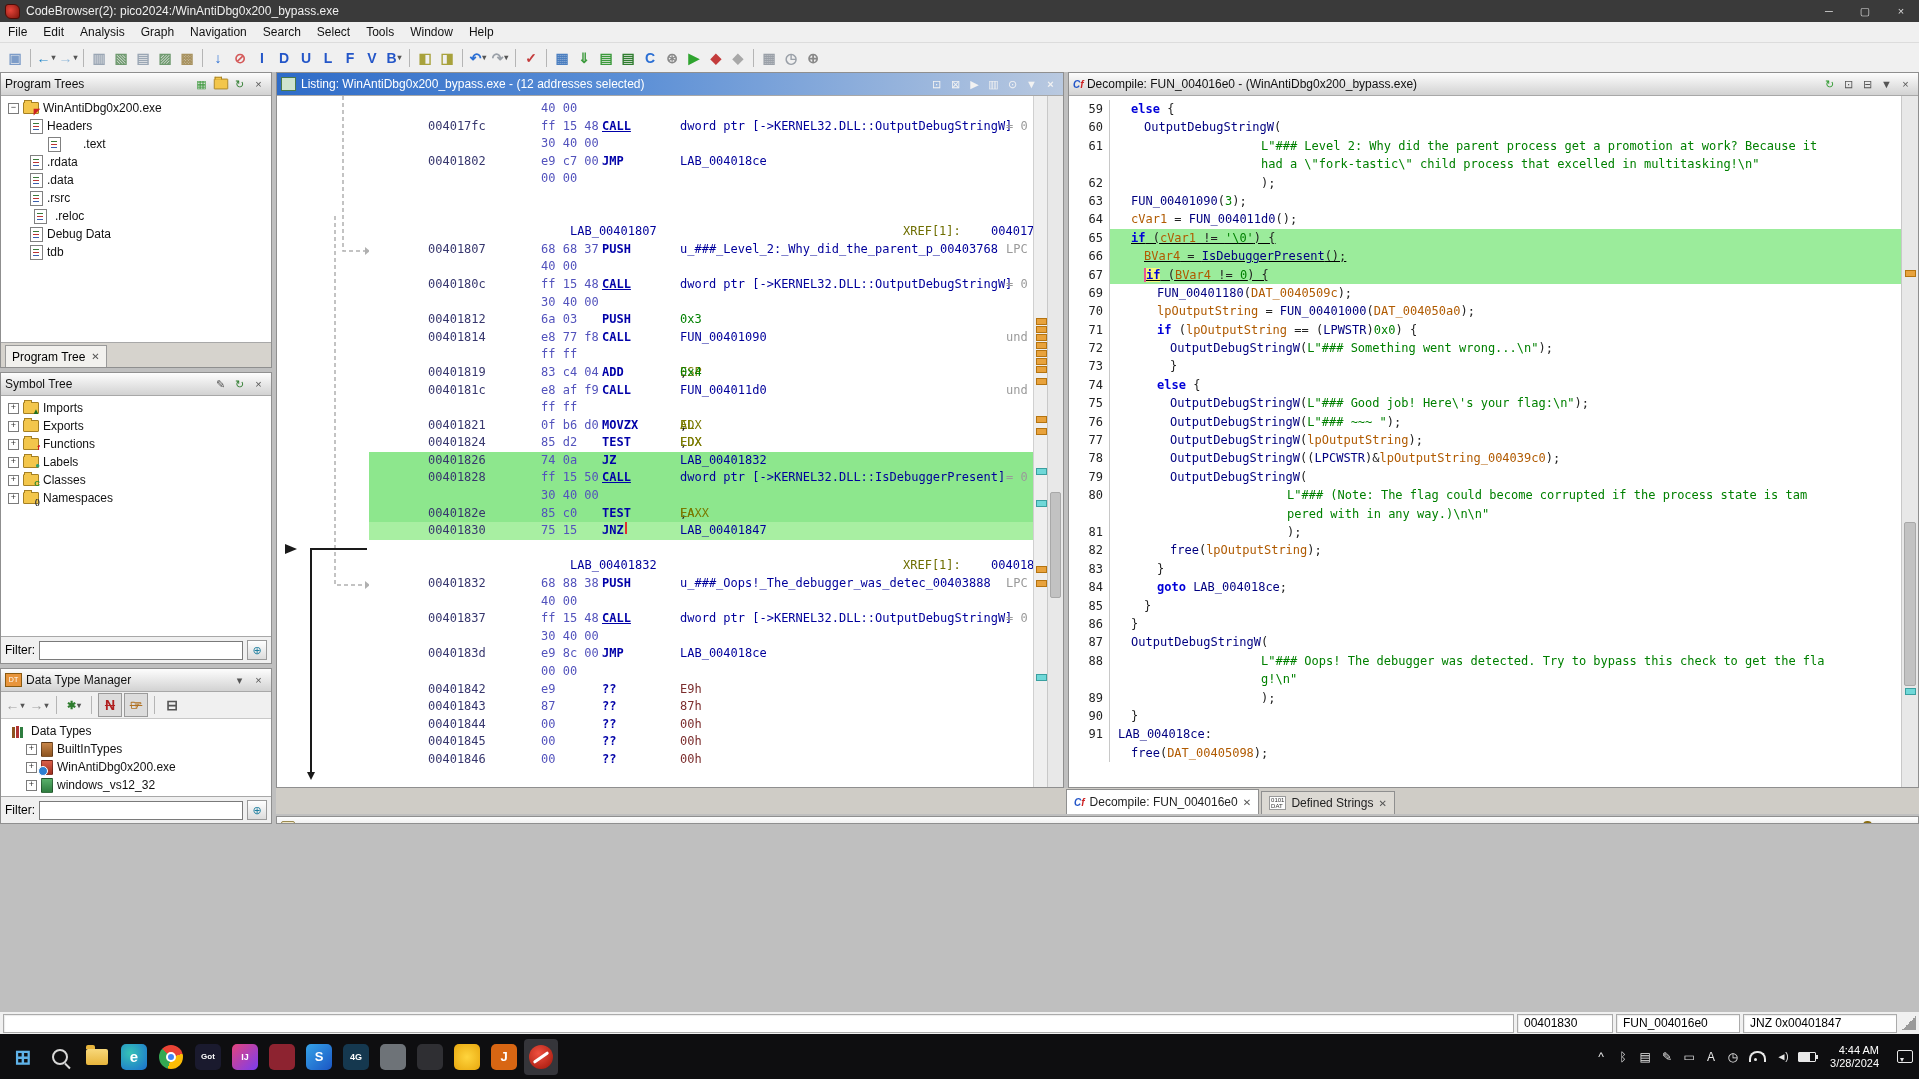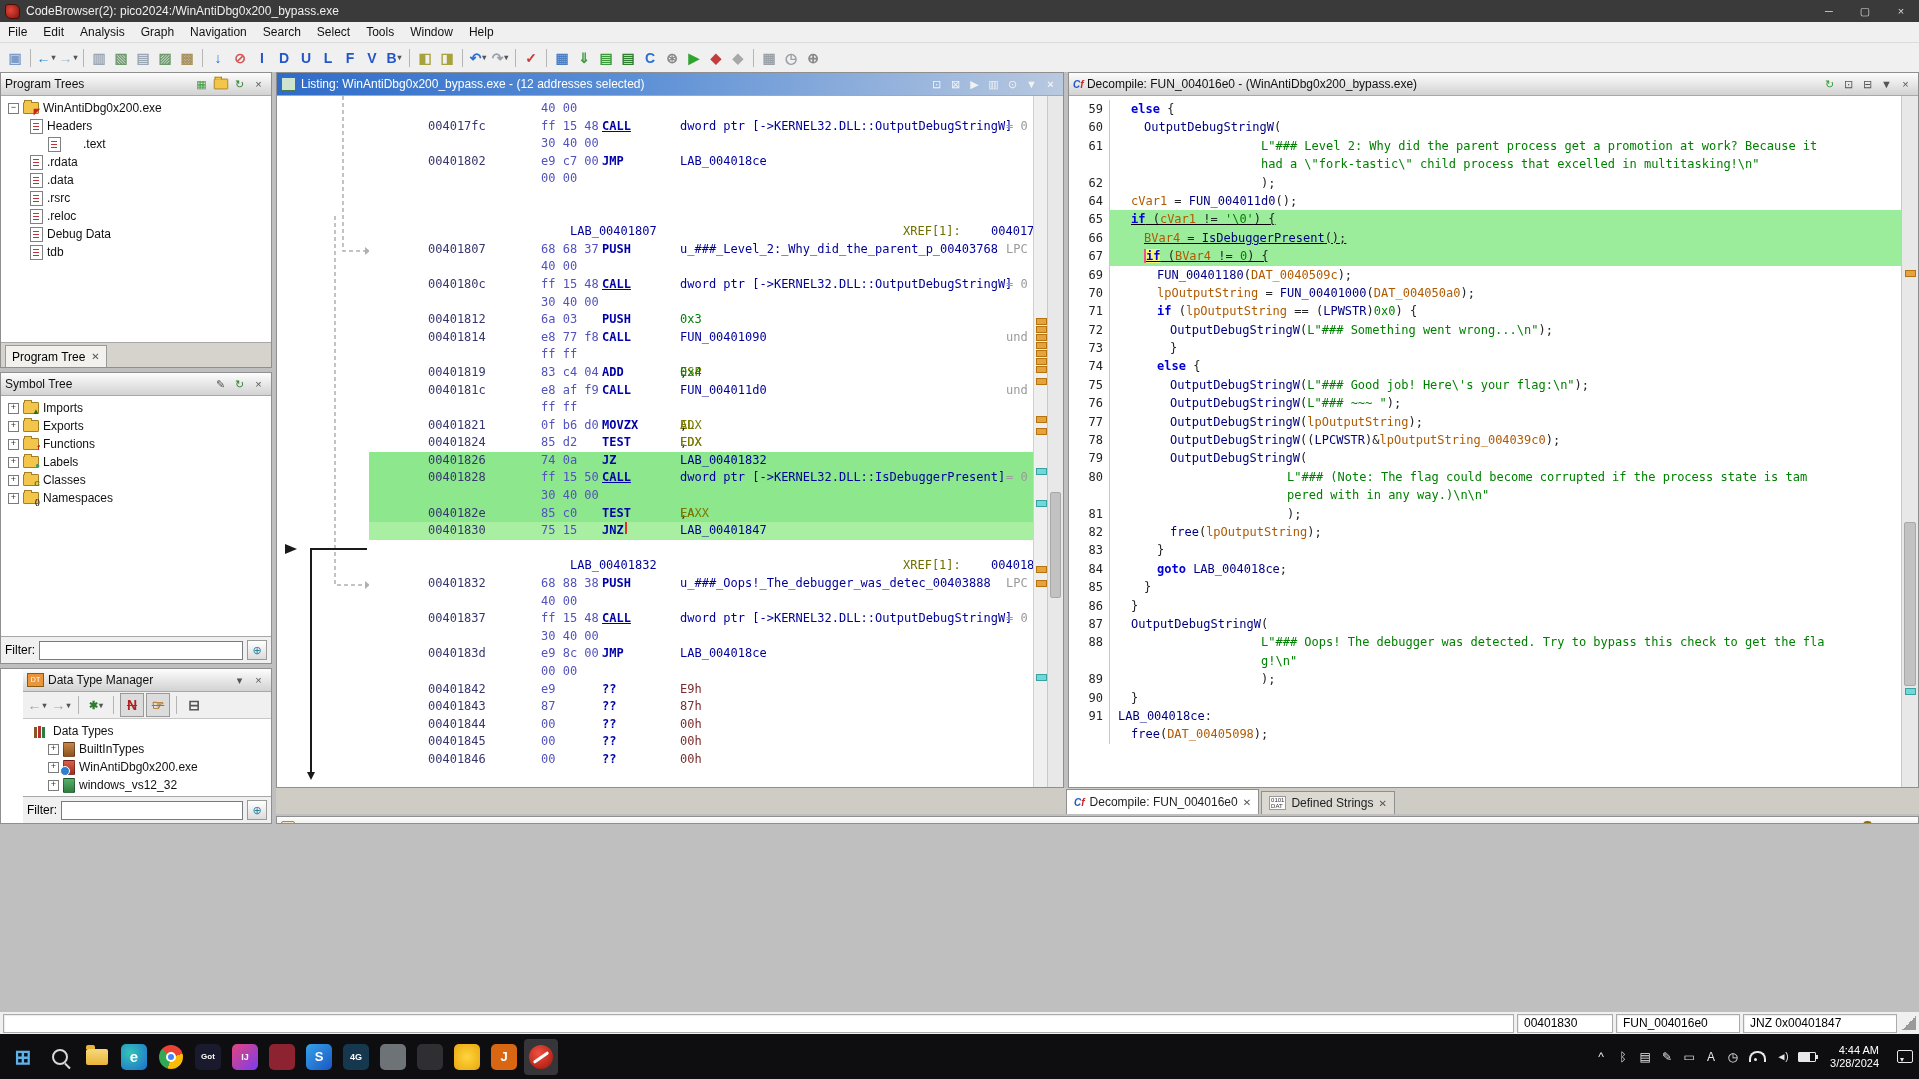--- a/index.html
+++ b/index.html
@@ -257,21 +257,21 @@
             <div class="trow" style="padding-left: 22px;">
               <span style="width: 0px;"></span>
               <span class="page"></span>
               <span>.data</span>
             </div>
             <div class="trow" style="padding-left: 22px;">
               <span style="width: 0px;"></span>
               <span class="page"></span>
               <span>.rsrc</span>
             </div>
-            <div class="trow" style="padding-left: 22px;">
+            <div class="trow" style="padding-left: 22px; gap: 8px;">
               <span style="width: 0px;"></span>
               <span class="page"></span>
               <span>.reloc</span>
             </div>
             <div class="trow" style="padding-left: 22px;">
               <span style="width: 0px;"></span>
               <span class="page"></span>
               <span>Debug Data</span>
             </div>
             <div class="trow" style="padding-left: 22px;">
@@ -340,21 +340,21 @@
             </div>
           </div>
         <div class="frow">
           <span>Filter:</span>
           <input style="">
           <span class="fbtn">⊕</span>
         </div>
       </div>
       <div class="splitter"></div>
 
-      <div class="panel" style="flex:1;padding-left:22px;">
+      <div class="panel" style="flex:1;">
         <div class="phdr">
           <span style="width:15px;height:12px;background:#e8953c;border:1px solid #8a5a10;color:#fff;font-size:7px;line-height:12px;text-align:center;margin-right:4px;">DT</span>
           <span>Data Type Manager</span>
           <span class="sp"></span>
           <span class="hicon">▾</span>
           <span class="hicon">×</span>
         </div>
         <div style="height:26px;border-bottom:1px solid #c8c8c8;background:#f0f0f0;display:flex;align-items:center;padding-left:3px;gap:2px;flex:0 0 auto;">
           <span class="tbi dd" style="color:#a0a0a0;">←</span>
           <span class="tbi dd" style="color:#a0a0a0;">→</span>
@@ -711,20 +711,21 @@
             <span class="hicon">▼</span>
             <span class="hicon">×</span>
           </div>
           <div id="dc-wrap">
             <div id="dc-lines">
                 <div class="drow"><span class="dnum">59</span><span class="dcode" style="padding-left: 21px;"><span class="tk-kw">else</span><span class="tk-pl"> {</span></span></div>
                 <div class="drow"><span class="dnum">60</span><span class="dcode" style="padding-left: 34px;"><span class="tk-fn">OutputDebugStringW</span><span class="tk-pl">(</span></span></div>
                 <div class="drow"><span class="dnum">61</span><span class="dcode" style="padding-left: 151px;"><span class="tk-str">L"### Level 2: Why did the parent process get a promotion at work? Because it</span></span></div>
                 <div class="drow"><span class="dnum"></span><span class="dcode" style="padding-left: 151px;"><span class="tk-str">had a \"fork-tastic\" child process that excelled in multitasking!\n"</span></span></div>
                 <div class="drow"><span class="dnum">62</span><span class="dcode" style="padding-left: 151px;"><span class="tk-pl">);</span></span></div>
+                <div class="drow"><span class="dnum">63</span><span class="dcode" style="padding-left: 21px;"><span class="tk-fn">FUN_00401090</span><span class="tk-pl">(</span><span class="tk-num">3</span><span class="tk-pl">);</span></span></div>
                 <div class="drow"><span class="dnum">64</span><span class="dcode" style="padding-left: 21px;"><span class="tk-var">cVar1</span><span class="tk-pl"> = </span><span class="tk-fn">FUN_004011d0</span><span class="tk-pl">();</span></span></div>
                 <div class="drow hl"><span class="dnum">65</span><span class="dcode" style="padding-left: 21px;"><span class="tk-kw">if</span><span class="tk-pl"> (</span><span class="tk-var">cVar1</span><span class="tk-pl"> != </span><span class="tk-num">'\0'</span><span class="tk-pl">) {</span></span></div>
                 <div class="drow hl"><span class="dnum">66</span><span class="dcode" style="padding-left: 34px;"><span class="tk-var">BVar4</span><span class="tk-pl"> = </span><span class="tk-fn">IsDebuggerPresent</span><span class="tk-pl">();</span></span></div>
                 <div class="drow hl"><span class="dnum">67</span><span class="dcode" style="padding-left: 34px;"><span class="tk-cur">if</span><span class="tk-pl"> (</span><span class="tk-var">BVar4</span><span class="tk-pl"> != </span><span class="tk-num">0</span><span class="tk-pl">) {</span></span></div>
                 <div class="drow"><span class="dnum">69</span><span class="dcode" style="padding-left: 47px;"><span class="tk-fn">FUN_00401180</span><span class="tk-pl">(</span><span class="tk-var">DAT_0040509c</span><span class="tk-pl">);</span></span></div>
                 <div class="drow"><span class="dnum">70</span><span class="dcode" style="padding-left: 47px;"><span class="tk-var">lpOutputString</span><span class="tk-pl"> = </span><span class="tk-fn">FUN_00401000</span><span class="tk-pl">(</span><span class="tk-var">DAT_004050a0</span><span class="tk-pl">);</span></span></div>
                 <div class="drow"><span class="dnum">71</span><span class="dcode" style="padding-left: 47px;"><span class="tk-kw">if</span><span class="tk-pl"> (</span><span class="tk-var">lpOutputString</span><span class="tk-pl"> == (</span><span class="tk-fn">LPWSTR</span><span class="tk-pl">)</span><span class="tk-num">0x0</span><span class="tk-pl">) {</span></span></div>
                 <div class="drow"><span class="dnum">72</span><span class="dcode" style="padding-left: 60px;"><span class="tk-fn">OutputDebugStringW</span><span class="tk-pl">(</span><span class="tk-str">L"### Something went wrong...\n"</span><span class="tk-pl">);</span></span></div>
                 <div class="drow"><span class="dnum">73</span><span class="dcode" style="padding-left: 60px;"><span class="tk-pl">}</span></span></div>
                 <div class="drow"><span class="dnum">74</span><span class="dcode" style="padding-left: 47px;"><span class="tk-kw">else</span><span class="tk-pl"> {</span></span></div>

